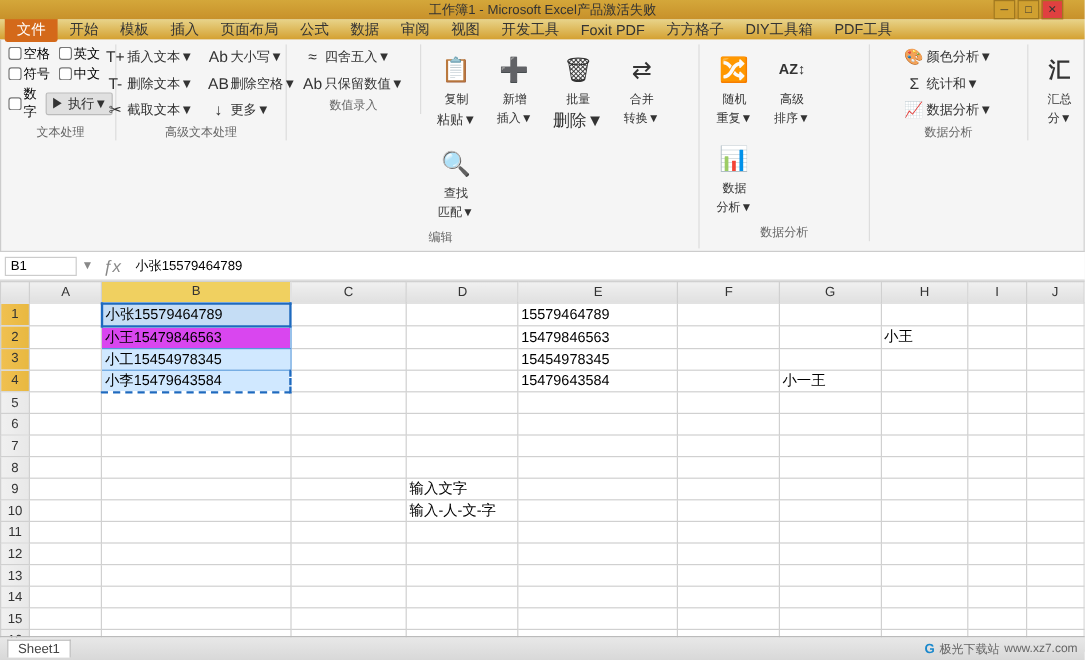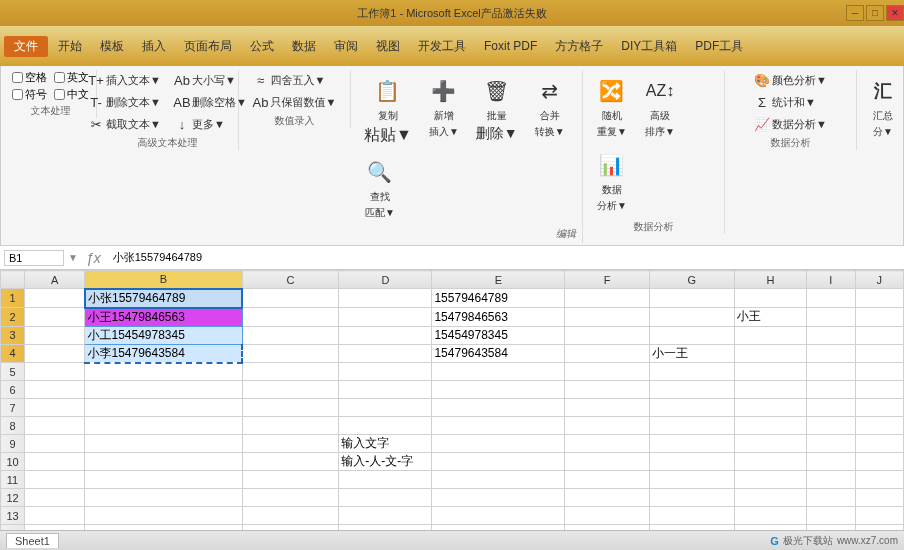--- a/index.html
+++ b/index.html
@@ -1,43 +1,43 @@
 <!DOCTYPE html>
 <html><head>
   <meta charset="utf-8">
   <style>
     * { margin: 0; padding: 0; box-sizing: border-box; }
     body { font-family: 'Microsoft YaHei', Arial, sans-serif; font-size: 12px; background: #f0f0f0; width: 904px; height: 550px; overflow: hidden; }
 
     
     .title-bar {
       background: linear-gradient(to bottom, #d4a73a, #c8912a);
-      height: 26px;
+      height: 16px;
       display: flex;
       align-items: center;
       justify-content: flex-end;
-      padding-right: 0;
+      padding-right: 18px;
       color: white;
       font-size: 11px;
     }
     .title-buttons { display: flex; gap: 2px; }
     .title-btn {
       width: 18px; height: 16px;
       background: #d0a030;
       border: 1px solid #a07820;
       color: #333;
       font-size: 9px;
       display: flex; align-items: center; justify-content: center;
       cursor: pointer;
     }
 
     
     .menu-bar {
       background: linear-gradient(to bottom, #e8d48a, #d4a030);
-      height: 40px;
+      height: 17px;
       display: flex;
       align-items: center;
       padding: 0 4px;
       gap: 2px;
     }
     .menu-item {
       padding: 2px 8px;
       font-size: 12px;
       color: #333;
       cursor: pointer;
@@ -271,20 +271,27 @@
         <div class="ribbon-row">
           <label class="checkbox-row">
             <input type="checkbox" style="width: 11px; height: 11px;"> 
               <span>符号</span>
           </label>
           <label class="checkbox-row" style="margin-left:4px;">
             <input type="checkbox" style="width: 11px; height: 11px;"> 
               <span>中文</span>
           </label>
         </div>
+        <div class="ribbon-row">
+          <label class="checkbox-row">
+            <input type="checkbox" style="width: 11px; height: 11px;"> 
+              <span>数字</span>
+          </label>
+          <button class="ribbon-btn" style="margin-left:4px; background:#e0e0e0; border:1px solid #bbb; padding:1px 4px; font-size:11px;">▶ 执行▼</button>
+        </div>
       </div>
       <div class="ribbon-group-label">文本处理</div>
     </div>
 
     <div class="ribbon-group" style="min-width:140px;">
       <div class="ribbon-group-content">
         <div class="ribbon-row">
           <button class="ribbon-btn">
             <span class="ribbon-btn-icon">T+</span> 插入文本▼
           </button>
@@ -326,21 +333,21 @@
         </div>
       </div>
       <div class="ribbon-group-label">数值录入</div>
     </div>
 
     <div class="ribbon-group" style="min-width:230px; flex-direction:row; flex-wrap:wrap; align-items:flex-start; padding-bottom:2px;">
       <div style="display:flex; flex-direction:column; align-items:center; margin-right:2px;">
         <button class="ribbon-btn ribbon-btn-large" style="min-width:44px;">
           <span class="ribbon-btn-icon-large">📋</span>
           <span style="font-size:10px;">复制</span>
-          <span style="font-size:16px;">粘贴▼</span>
+          <span style="font-size:11px;">粘贴▼</span>
         </button>
       </div>
       <div style="display:flex; flex-direction:column; align-items:center; margin-right:2px;">
         <button class="ribbon-btn ribbon-btn-large" style="min-width:44px;">
           <span class="ribbon-btn-icon-large">➕</span>
           <span style="font-size:10px;">新增</span>
           <span style="font-size:10px;">插入▼</span>
         </button>
       </div>
       <div style="display:flex; flex-direction:column; align-items:center; margin-right:2px;">
@@ -357,34 +364,34 @@
           <span style="font-size:10px;">转换▼</span>
         </button>
       </div>
       <div style="display:flex; flex-direction:column; align-items:center;">
         <button class="ribbon-btn ribbon-btn-large" style="min-width:44px;">
           <span class="ribbon-btn-icon-large">🔍</span>
           <span style="font-size:10px;">查找</span>
           <span style="font-size:10px;">匹配▼</span>
         </button>
       </div>
-      <div class="ribbon-group-label" style="width:100%; text-align:right; font-size:10px; color:#666; margin-top:auto;font-style:italic;">编辑</div>
+      <div class="ribbon-group-label" style="width:100%; text-align:left; font-size:10px; color:#666; margin-top:auto;">编辑</div>
     </div>
 
     <div class="ribbon-group" style="min-width:140px; flex-direction:row; flex-wrap:wrap; align-items:flex-start;">
       <div style="display:flex; flex-direction:column; align-items:center; margin-right:2px;">
         <button class="ribbon-btn ribbon-btn-large" style="min-width:44px;">
           <span class="ribbon-btn-icon-large">🔀</span>
           <span style="font-size:10px;">随机</span>
           <span style="font-size:10px;">重复▼</span>
         </button>
       </div>
       <div style="display:flex; flex-direction:column; align-items:center; margin-right:2px;">
         <button class="ribbon-btn ribbon-btn-large" style="min-width:44px;">
-          <span class="ribbon-btn-icon-large" style="font-size:16px;font-weight:normal;">AZ↕</span>
+          <span class="ribbon-btn-icon-large" style="font-size:12px;font-weight:bold;">AZ↕</span>
           <span style="font-size:10px;">高级</span>
           <span style="font-size:10px;">排序▼</span>
         </button>
       </div>
       <div style="display:flex; flex-direction:column; align-items:center;">
         <button class="ribbon-btn ribbon-btn-large" style="min-width:44px;">
           <span class="ribbon-btn-icon-large">📊</span>
           <span style="font-size:10px;">数据</span>
           <span style="font-size:10px;">分析▼</span>
         </button>

